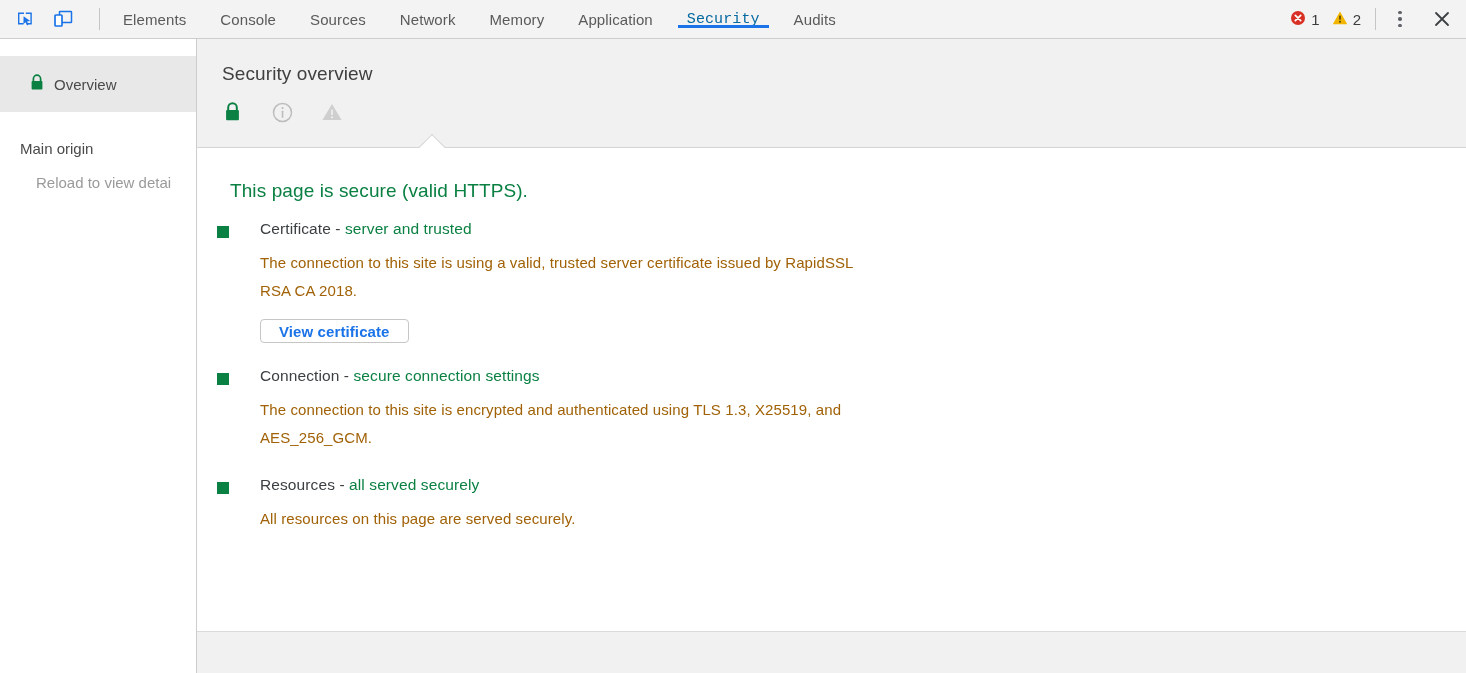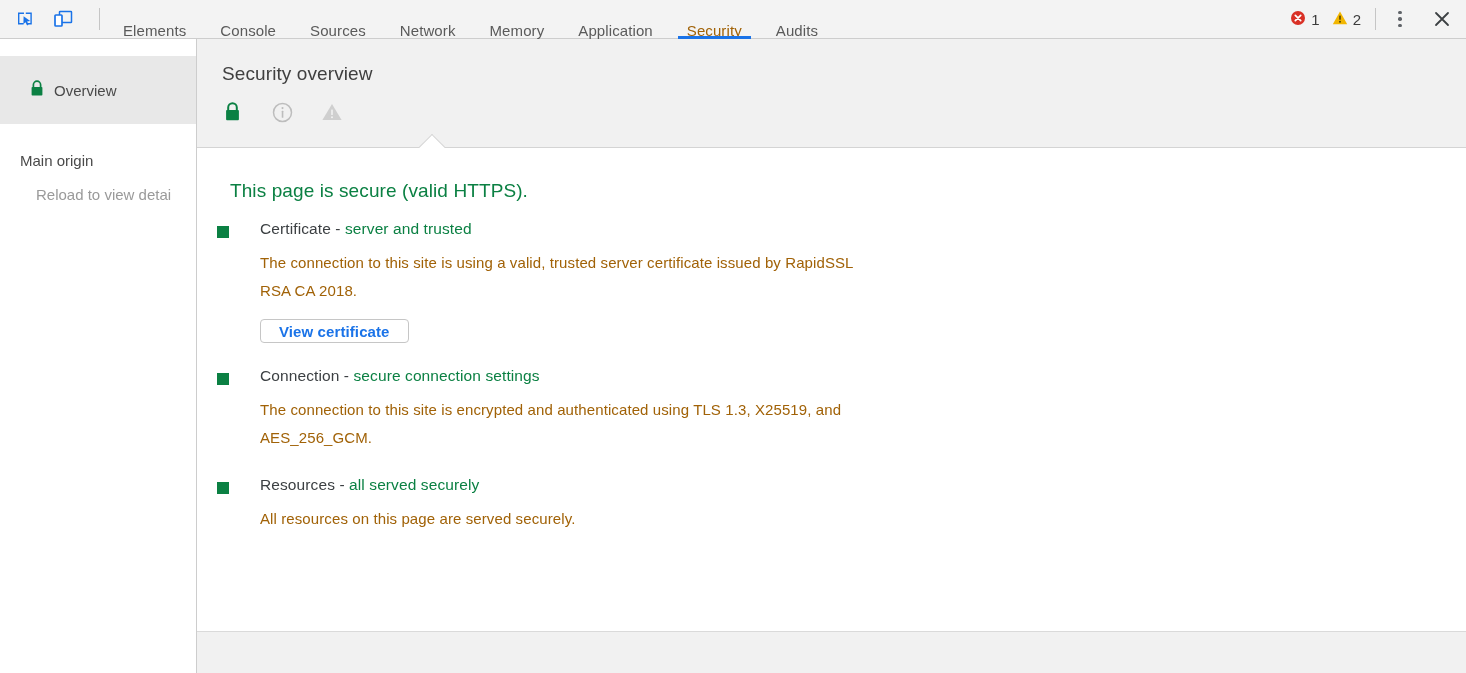--- a/index.html
+++ b/index.html
@@ -55,40 +55,41 @@
   .toolbar-divider {
     width: 1px;
     height: 22px;
     background: #c5c5c5;
     margin-left: 12px;
     margin-right: 6px;
   }
 
   .tab-strip {
     display: flex;
-    align-items: flex-end;
+    align-items: center;
     height: 39px;
     flex: 1;
     min-width: 0;
   }
 
   .tab {
     position: relative;
     display: flex;
     align-items: center;
     padding: 0 17px;
     font-size: 15px;
     color: #5a5a5a;
     cursor: pointer;
     white-space: nowrap;
     letter-spacing: 0.1px;
   }
 
   .tab.active {
-    color: #a16207;
+    color: #0369a1;
+    font-family: Liberation Mono, monospace;
   }
 
   .tab.active::after {
     content: "";
     position: absolute;
     left: 8px;
     right: 8px;
     bottom: 0;
     height: 3px;
     background: #1a73e8;
@@ -168,21 +169,21 @@
     border-right: 1px solid #cdcdcd;
     box-sizing: border-box;
     overflow: hidden;
     padding-top: 17px;
   }
 
   .sidebar-item-overview {
     display: flex;
     align-items: center;
     gap: 10px;
-    height: 68px;
+    height: 56px;
     padding-left: 30px;
     background: #e8e8e8;
     cursor: pointer;
     box-sizing: border-box;
   }
 
   .sidebar-item-overview .label {
     font-size: 15px;
     color: #4a4a4a;
   }

